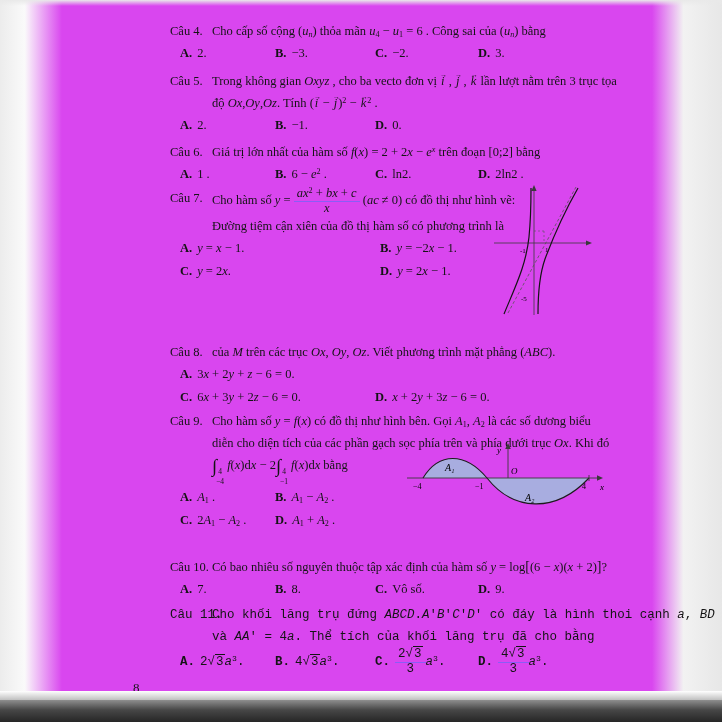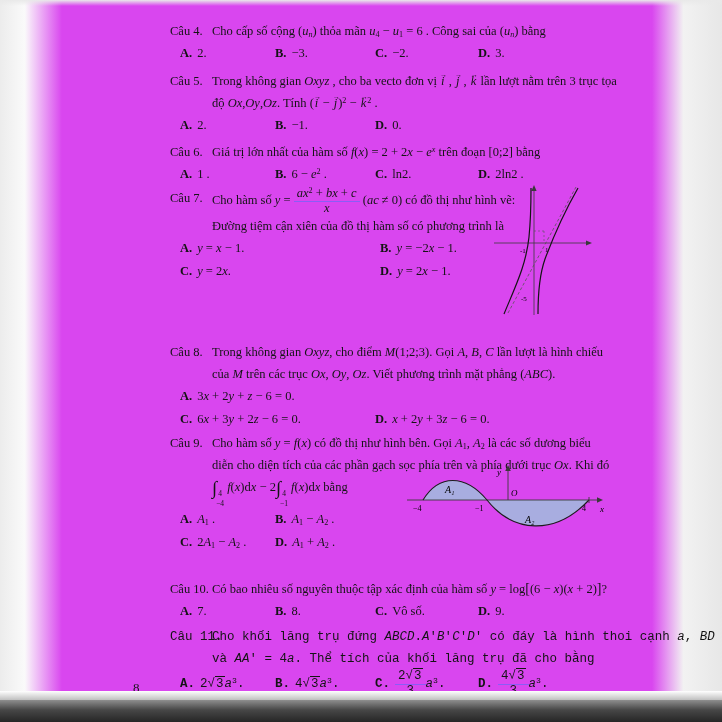--- a/index.html
+++ b/index.html
@@ -121,21 +121,20 @@
       <path d="M 50,133 C 50,112 51,95 57,78 C 66,54 78,28 90,7" fill="none" stroke="#141414" stroke-width="1.2"></path>
       <text x="57" y="71" font-size="7">1</text>
       <text x="32" y="72" font-size="7">-1</text>
       <text x="33" y="120" font-size="7">-5</text>
     </svg>
   </div>
       </div>
       <div class="question" style="margin-bottom: 1px;">
         <span class="q-label">Câu 8.</span>
         <div class="q-body">
-          <div class="q-line">Trong không gian <i>Oxyz</i>, cho điểm <i>M</i>(1;2;3). Gọi <i>A</i>,  <i>B</i>,  <i>C</i> lần lượt là hình chiếu</div>
           <div class="q-line">của <i>M</i> trên các trục <i>Ox</i>,  <i>Oy</i>,  <i>Oz</i>. Viết phương trình mặt phẳng (<i>ABC</i>).</div>
           <div class="q-opts">
             <span class="opt" style="width: 195px;"><span class="opt-key">A.</span><span class="opt-text">3<i>x</i> + 2<i>y</i> + <i>z</i> − 6 = 0.</span></span>
           </div>
           <div class="q-opts">
             <span class="opt" style="width: 195px;"><span class="opt-key">C.</span><span class="opt-text">6<i>x</i> + 3<i>y</i> + 2<i>z</i> − 6 = 0.</span></span>
             <span class="opt"><span class="opt-key">D.</span><span class="opt-text"><i>x</i> + 2<i>y</i> + 3<i>z</i> − 6 = 0.</span></span>
           </div>
         </div>
       </div>

